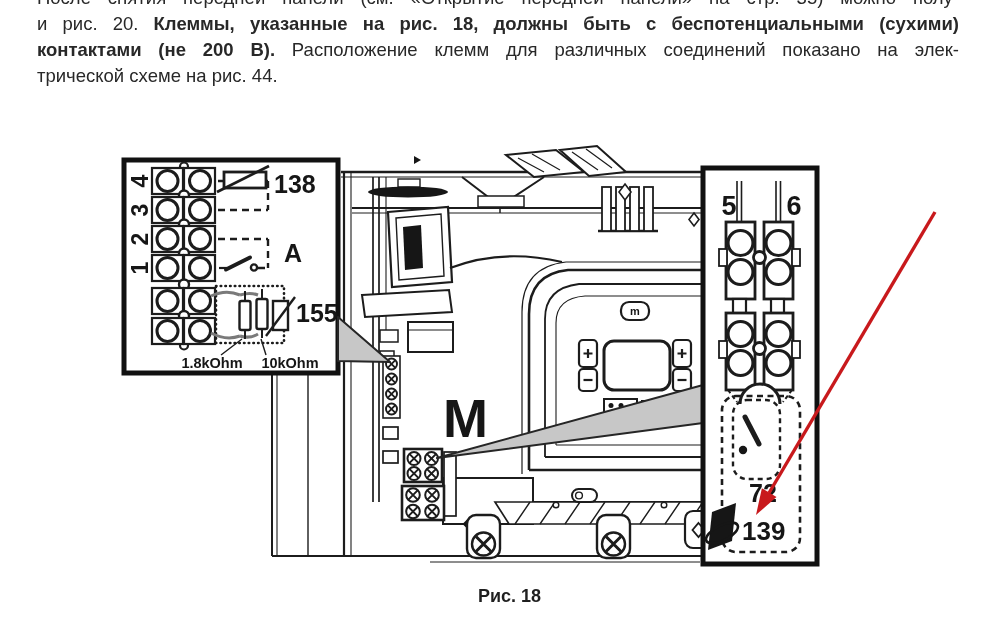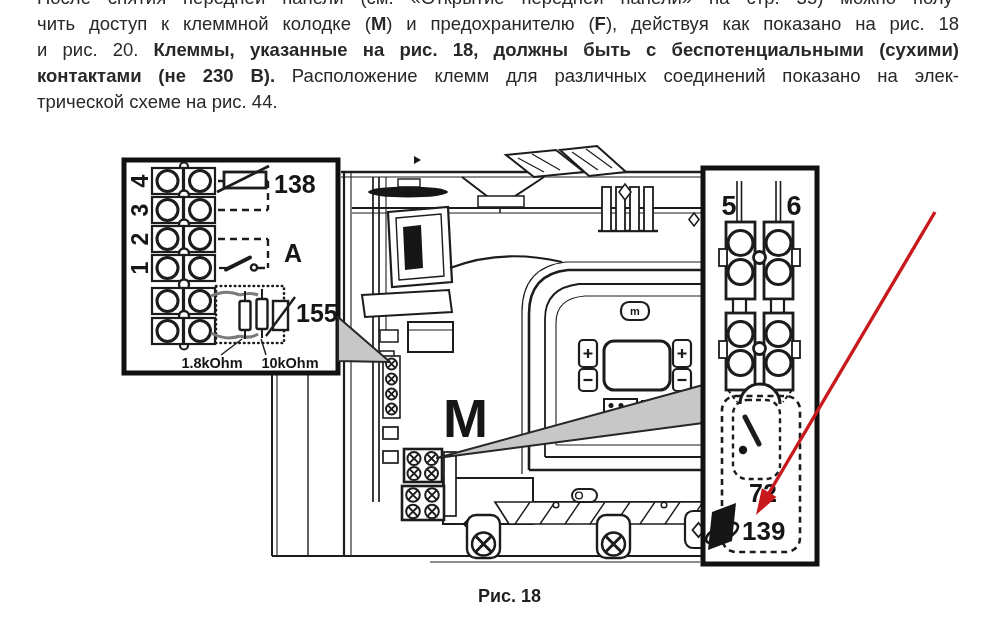--- a/index.html
+++ b/index.html
@@ -25,23 +25,22 @@
   .blk{fill:#161616;stroke:none;}
   .lbl{font-family:"Liberation Sans",sans-serif;font-weight:700;fill:#161616;}
 </style>
 </head>
 <body>
 
 <div class="page">
 
   <div class="text-block">
     <p><span>После снятия передней панели (см. «Открытие передней панели» на стр. 35) можно полу-</span></p>
-    <p><span>чить доступ к клеммной колодке (</span><span class="b">M</span><span>) и предохранителю (</span><span class="b">F</span><span>), действуя как показано на рис. 18</span></p>
     <p><span>и рис. 20. </span><span class="b">Клеммы, указанные на рис. 18, должны быть с беспотенциальными (сухими)</span></p>
-    <p><span class="b">контактами (не 230 В).</span><span> Расположение клемм для различных соединений показано на элек-</span></p>
+    <p><span class="b">контактами (не 200 В).</span><span> Расположение клемм для различных соединений показано на элек-</span></p>
     <p class="last"><span>трической схеме на рис. 44.</span></p>
   </div>
 
   <svg class="figure-svg" viewBox="0 0 985 640">
 
     <g>
 
       <path class="ln" d="M341,172 H703" stroke-width="2.4"></path>
       <path class="ln" d="M341,177 H703" stroke-width="1"></path>
       <path class="ln" d="M352,208 H703" stroke-width="2.2"></path>

